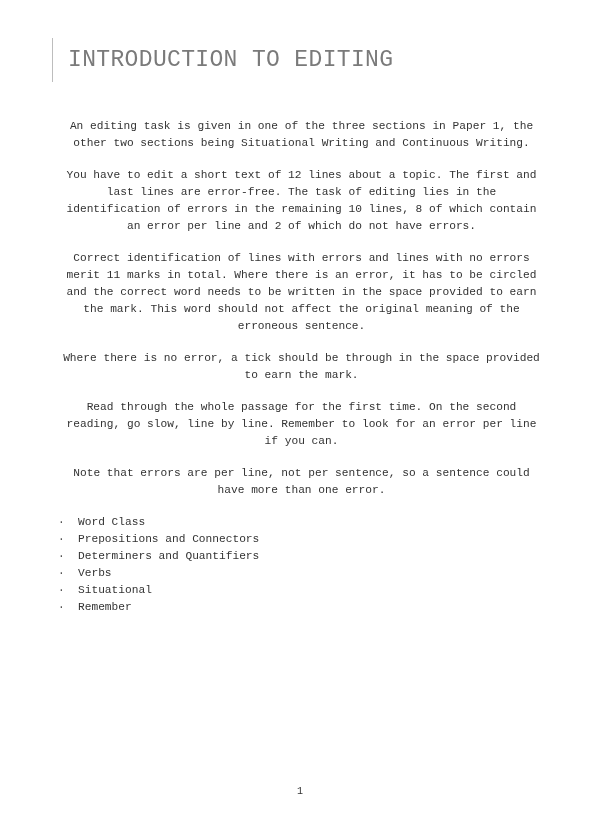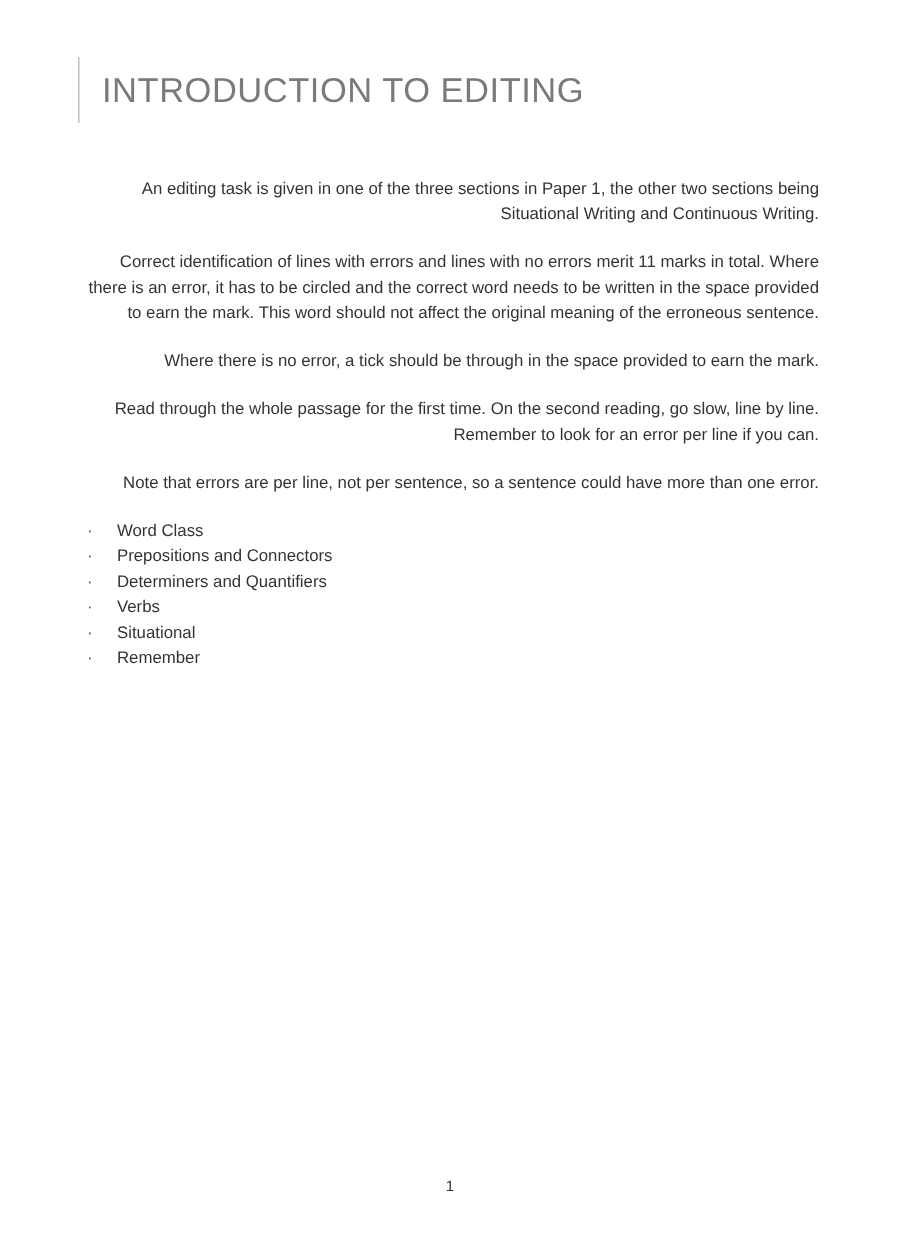--- a/index.html
+++ b/index.html
@@ -10,21 +10,21 @@
   }
 
   .page {
     position: relative;
     width: 600px;
     height: 822px;
     margin: 0;
     background: #ffffff;
     box-sizing: border-box;
     overflow: hidden;
-    font-family: Liberation Sans, sans-serif;
+    font-family: Liberation Mono, monospace;
     -webkit-font-smoothing: antialiased;
   }
 
   
   .title-block {
     position: absolute;
     left: 52px;
     top: 38px;
     height: 44px;
     display: flex;
@@ -56,21 +56,21 @@
     top: 118px;
     width: 489px;
     font-size: 11.2px;
     line-height: 17px;
     color: #333333;
   }
 
   .content p {
     margin: 0 0 15px 0;
     padding: 0;
-    text-align: right;
+    text-align: center;
   }
 
   .content p.tight {
     margin-bottom: 2px;
   }
 
   
   .bullet-list {
     list-style: none;
     margin: 0;
@@ -113,20 +113,21 @@
 <div class="page">
 
   <div class="title-block">
     <div class="title-rule"></div>
     <h1 class="page-title">INTRODUCTION TO EDITING</h1>
   </div>
 
   <div class="content">
 
     <p>An editing task is given in one of the three sections in Paper 1, the other two sections being Situational Writing and Continuous Writing.</p>
+    <p>You have to edit a short text of 12 lines about a topic. The first and last lines are error-free. The task of editing lies in the identification of errors in the remaining 10 lines, 8 of which contain an error per line and 2 of which do not have errors.</p>
     <p>Correct identification of lines with errors and lines with no errors merit 11 marks in total. Where there is an error, it has to be circled and the correct word needs to be written in the space provided to earn the mark. This word should not affect the original meaning of the erroneous sentence.</p>
     <p>Where there is no error, a tick should be through in the space provided to earn the mark.</p>
     <p>Read through the whole passage for the first time. On the second reading, go slow, line by line. Remember to look for an error per line if you can.</p>
     <p>Note that errors are per line, not per sentence, so a sentence could have more than one error.</p>
 
 
     <ul class="bullet-list">
       <li>
         <span class="marker">·</span>
         <span>Word Class</span>

